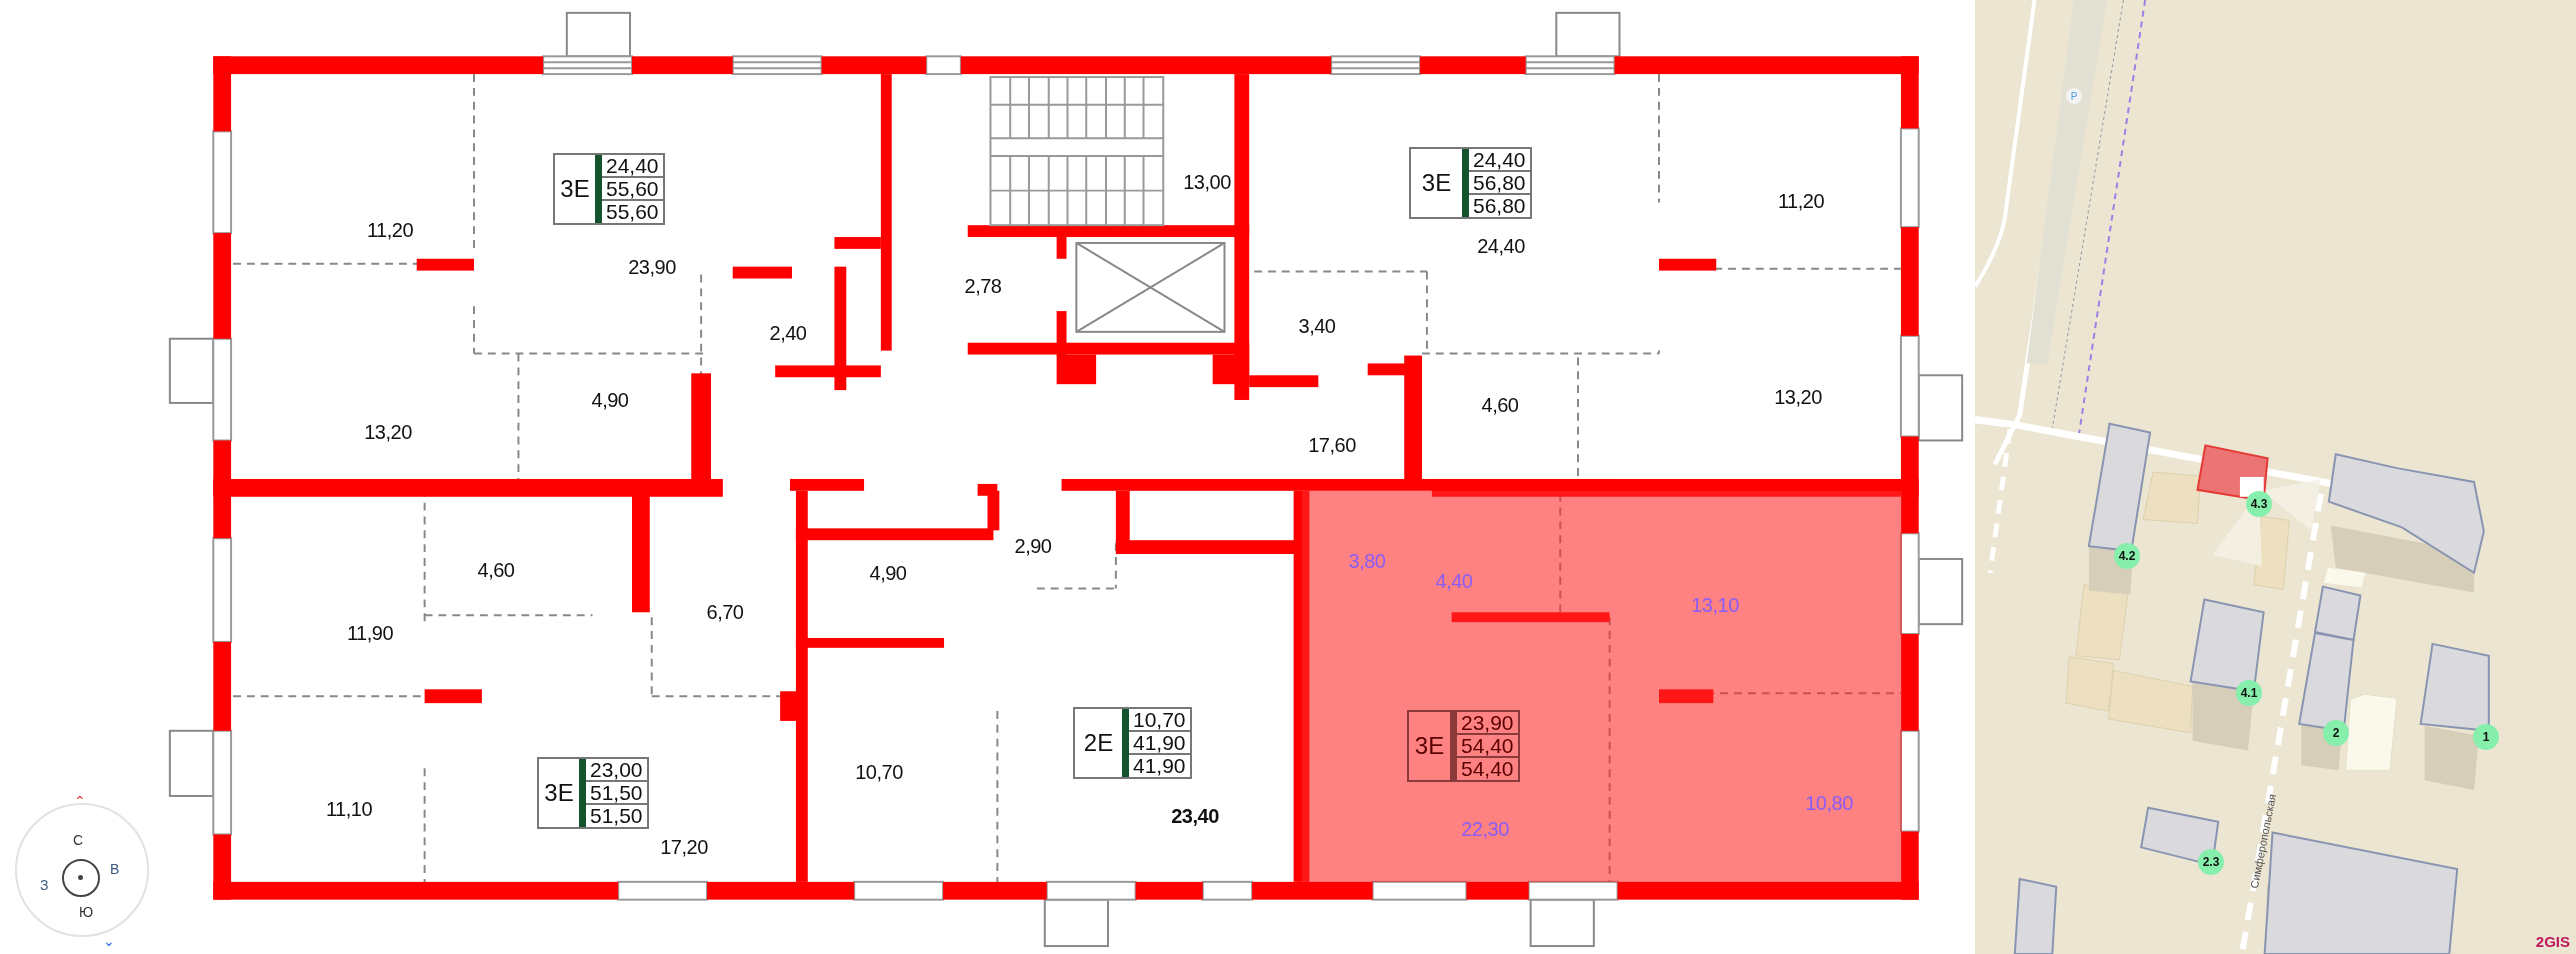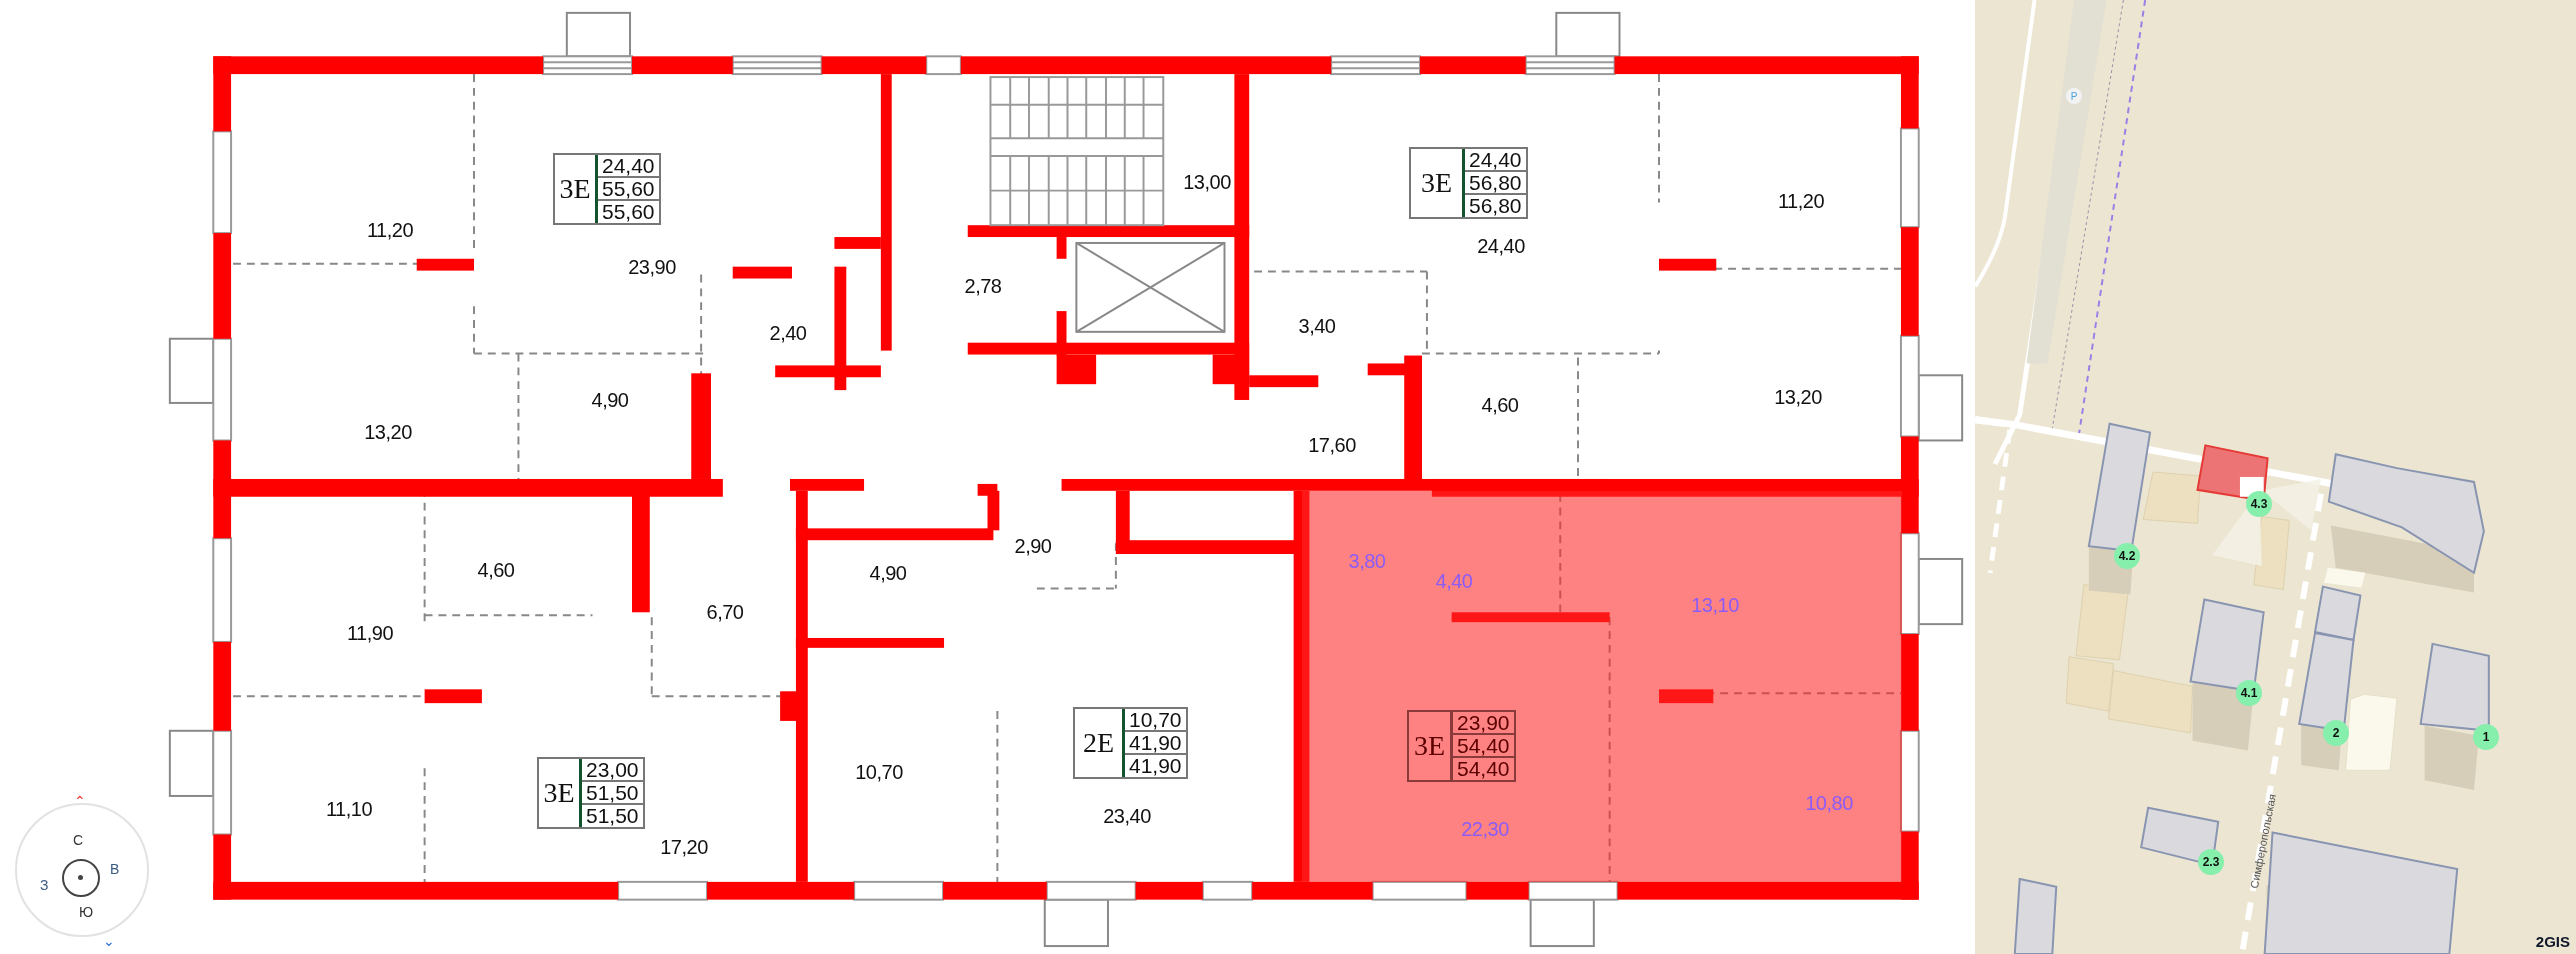--- a/index.html
+++ b/index.html
@@ -2,36 +2,36 @@
 <html><head>
 <meta charset="utf-8">
 <style>
   html,body{margin:0;padding:0;}
   body{width:2576px;height:954px;position:relative;overflow:hidden;background:#ffffff;font-family:"Liberation Sans",sans-serif;}
   #plan{position:absolute;left:0;top:0;width:1975px;height:954px;background:#fff;}
   #plan svg{position:absolute;left:0;top:0;}
   .room-label{position:absolute;font-size:20px;color:#111;transform:translate(-50%,-50%);white-space:nowrap;letter-spacing:-0.5px;}
   .hl .room-label, .room-label.dark{color:#8b5cf6;}
   .apt-tag{position:absolute;display:flex;border:2px solid #777;background:transparent;}
-  .apt-tag .type{display:flex;align-items:center;justify-content:center;font-size:28px;color:#111;border-right:3px solid #14532d;font-family:Liberation Serif, serif;}
+  .apt-tag .type{display:flex;align-items:center;justify-content:center;font-size:24px;color:#111;border-right:7px solid #14532d;}
   .apt-tag .vals{display:flex;flex-direction:column;}
   .apt-tag .vals div{font-size:21px;color:#111;text-align:center;line-height:21px;height:21px;border-bottom:2px solid #777;padding:0 4px;}
   .apt-tag .vals div:last-child{border-bottom:none;}
   .apt-tag.sel{border-color:#8a3a3a;}
   .apt-tag.sel .type{color:#5a0000;border-color:#8a3a3a;}
   .apt-tag.sel .vals div{color:#5a0000;border-color:#8a3a3a;}
   #highlight{position:absolute;background:rgba(255,40,40,0.58);}
   #compass{position:absolute;left:15px;top:803px;width:130px;height:130px;border-radius:50%;border:2px solid #e2e2e2;}
   #compass .dir{position:absolute;font-size:14px;color:#333;}
   #compass .dir.blue{color:#3b5a80;}
   #map{position:absolute;left:1975px;top:0;width:601px;height:954px;background:#ebe5d2;overflow:hidden;}
   #map svg{position:absolute;left:0;top:0;}
   .bld-num{position:absolute;width:26px;height:26px;border-radius:50%;background:#86efac;font-size:12px;font-weight:bold;color:#111;display:flex;align-items:center;justify-content:center;transform:translate(-50%,-50%);}
   #street{position:absolute;font-size:11px;color:#555;transform-origin:left top;white-space:nowrap;}
-  #map-logo{position:absolute;right:6px;bottom:4px;font-size:15px;font-weight:bold;color:#0f172a;}
+  #map-logo{position:absolute;right:6px;bottom:4px;font-size:15px;font-weight:bold;color:#be185d;}
   #parking{position:absolute;left:91px;top:88px;width:16px;height:16px;border-radius:50%;background:#f2f2f2;color:#4ba3e0;font-size:10px;display:flex;align-items:center;justify-content:center;}
 </style>
 </head>
 <body>
 
 <div id="plan">
   <svg width="1975" height="954" viewBox="0 0 2000 966">
 
     <g fill="#fff" stroke="#888" stroke-width="2">
       <rect x="574" y="13" width="64" height="44"></rect>
@@ -216,21 +216,21 @@
   <div class="room-label" style="left:1798px;top:397px;">13,20</div>
   <div class="room-label" style="left:1500px;top:405px;">4,60</div>
   <div class="room-label" style="left:496px;top:570px;">4,60</div>
   <div class="room-label" style="left:725px;top:612px;">6,70</div>
   <div class="room-label" style="left:362px;top:633px;margin-left:8px;">11,90</div>
   <div class="room-label" style="left:349px;top:809px;">11,10</div>
   <div class="room-label" style="left:684px;top:847px;">17,20</div>
   <div class="room-label" style="left:888px;top:573px;">4,90</div>
   <div class="room-label" style="left:1033px;top:546px;">2,90</div>
   <div class="room-label" style="left:879px;top:772px;">10,70</div>
-  <div class="room-label" style="left:1127px;top:816px;">23,40</div>
+  <div class="room-label" style="left:1195px;top:816px;font-weight:bold;">23,40</div>
   <div class="room-label dark" style="left:1367px;top:561px;">3,80</div>
   <div class="room-label dark" style="left:1454px;top:581px;">4,40</div>
   <div class="room-label dark" style="left:1715px;top:605px;">13,10</div>
   <div class="room-label dark" style="left:1829px;top:803px;text-align:right;">10,80</div>
   <div class="room-label dark" style="left:1485px;top:829px;">22,30</div>
 
   <div class="apt-tag" style="left:553px;top:153px;">
     <div class="type" style="width:40px;height:68px;">3Е</div>
     <div class="vals">
       <div>24,40</div>

